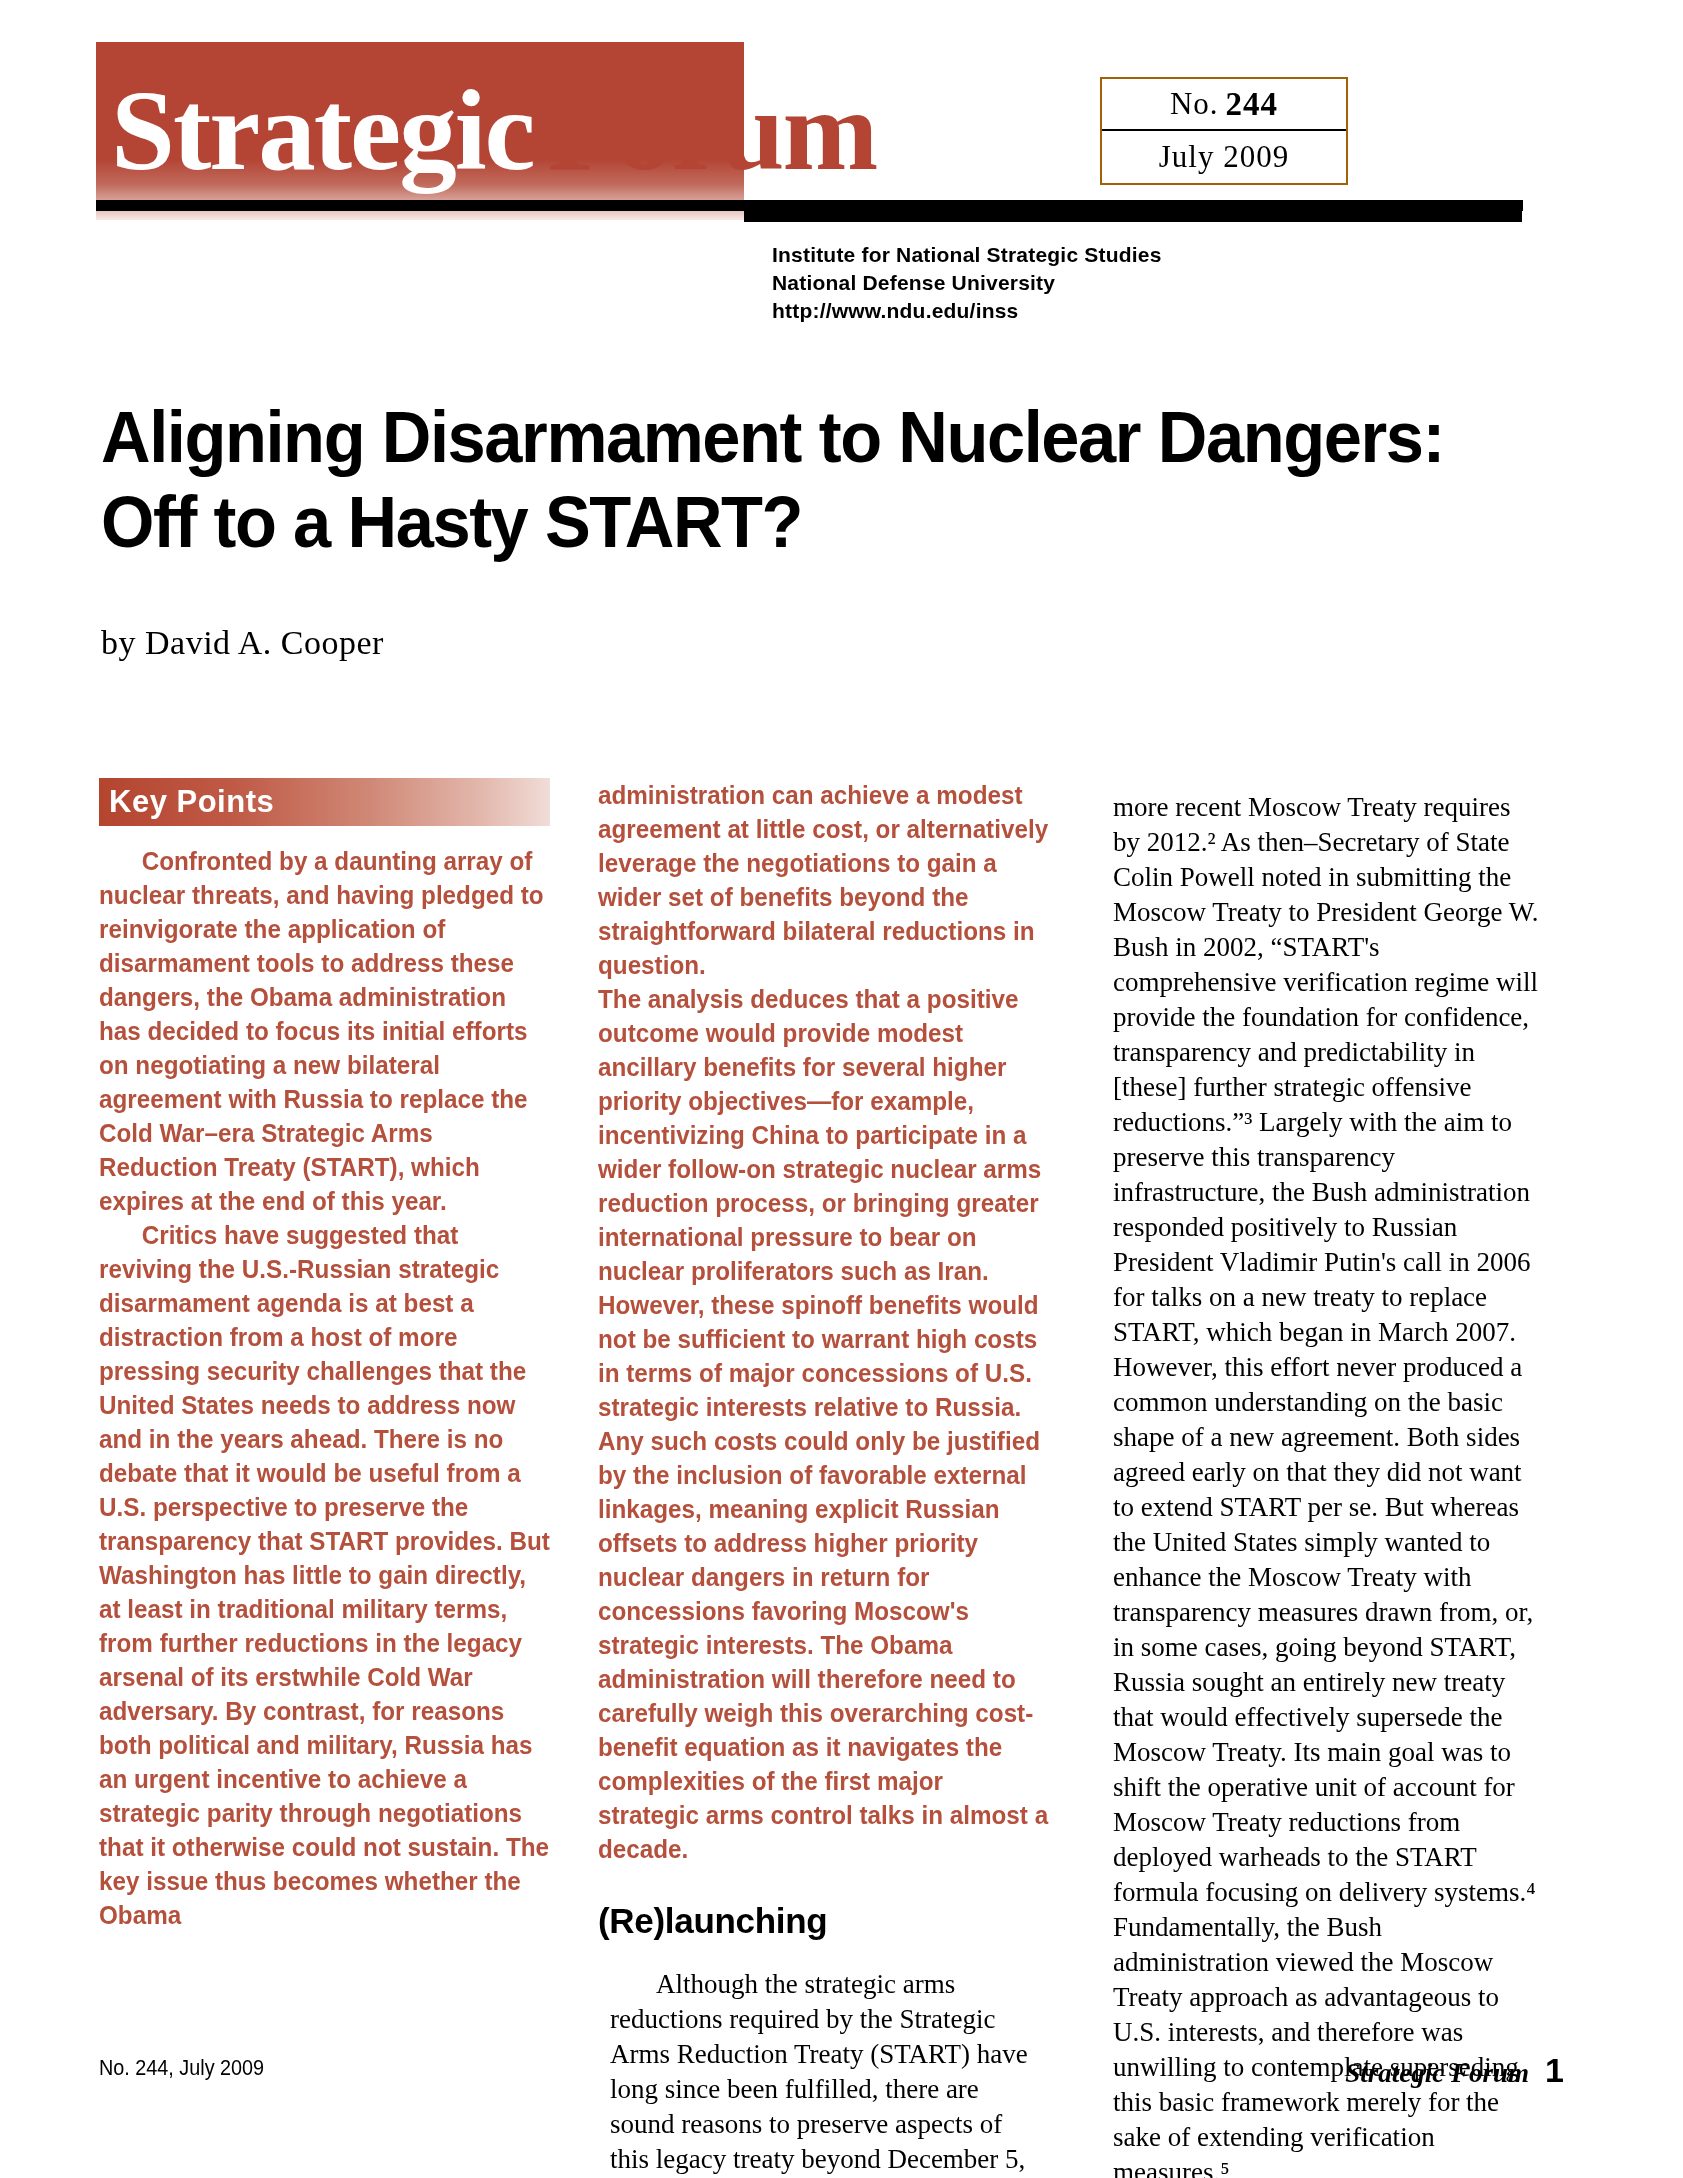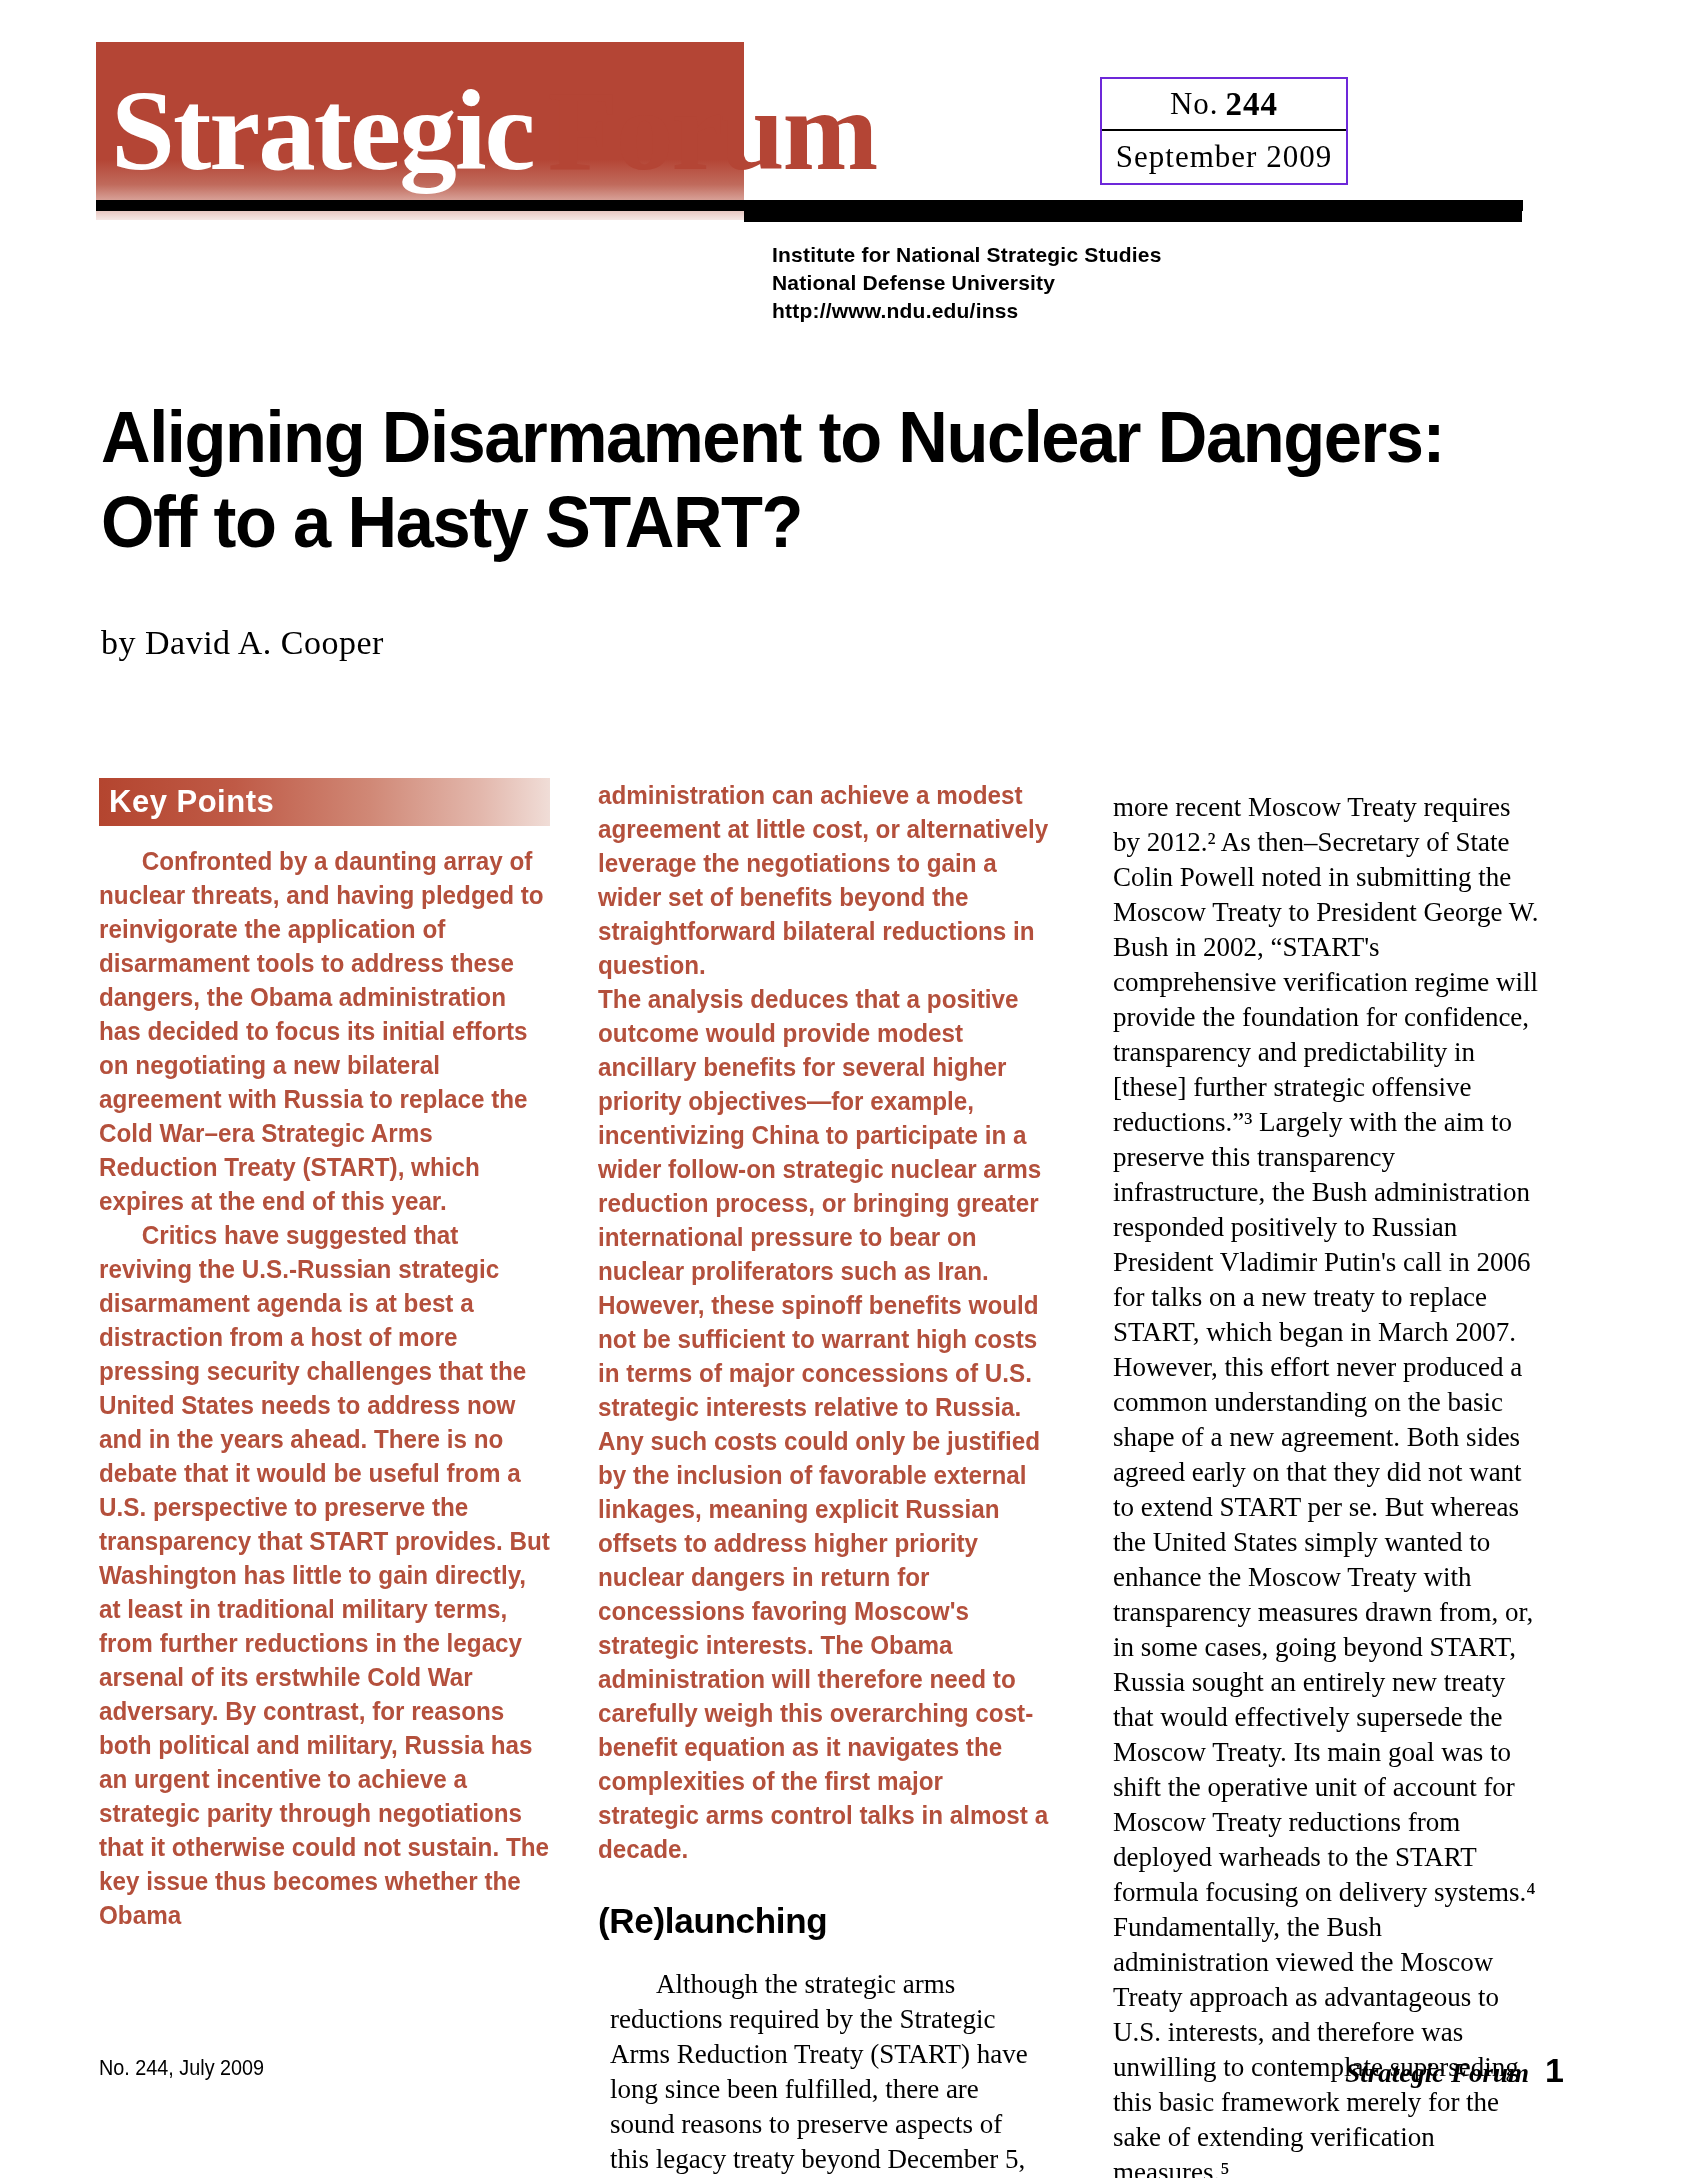--- a/index.html
+++ b/index.html
@@ -58,21 +58,21 @@
     position: absolute;
     left: 744px; top: 200px;
     width: 778px; height: 22px;
     background: #000000;
     z-index: 5;
   }
   .issue-box {
     position: absolute;
     right: 113px; top: 77px;
     width: 248px;
-    border: 2px solid #6d28d9;
+    border: 2px solid #a16207;
     background: #ffffff;
     z-index: 6;
   }
   .issue-row {
     height: 52px;
     display: flex;
     align-items: center;
     justify-content: center;
     font-family: "Liberation Serif", "DejaVu Serif", serif;
     font-size: 31px;
@@ -226,21 +226,21 @@
 
   <div class="mast-rule-black"></div>
   <div class="mast-rule-notch"></div>
 
   <div class="issue-box">
     <div class="issue-row top">
       <span>No.</span>
       <span class="issue-no-num">244</span>
     </div>
     <div class="issue-row">
-      <span>September 2009</span>
+      <span>July 2009</span>
     </div>
   </div>
 
   <div class="mast-org">
     <div>Institute for National Strategic Studies</div>
     <div>National Defense University</div>
     <div>http://www.ndu.edu/inss</div>
   </div>
 </div>
 

